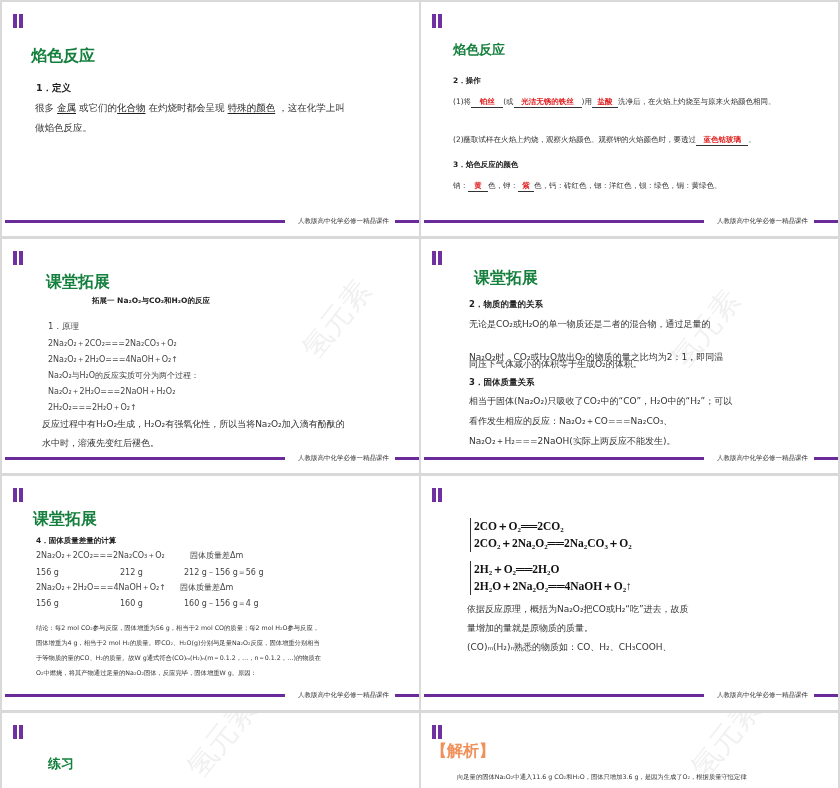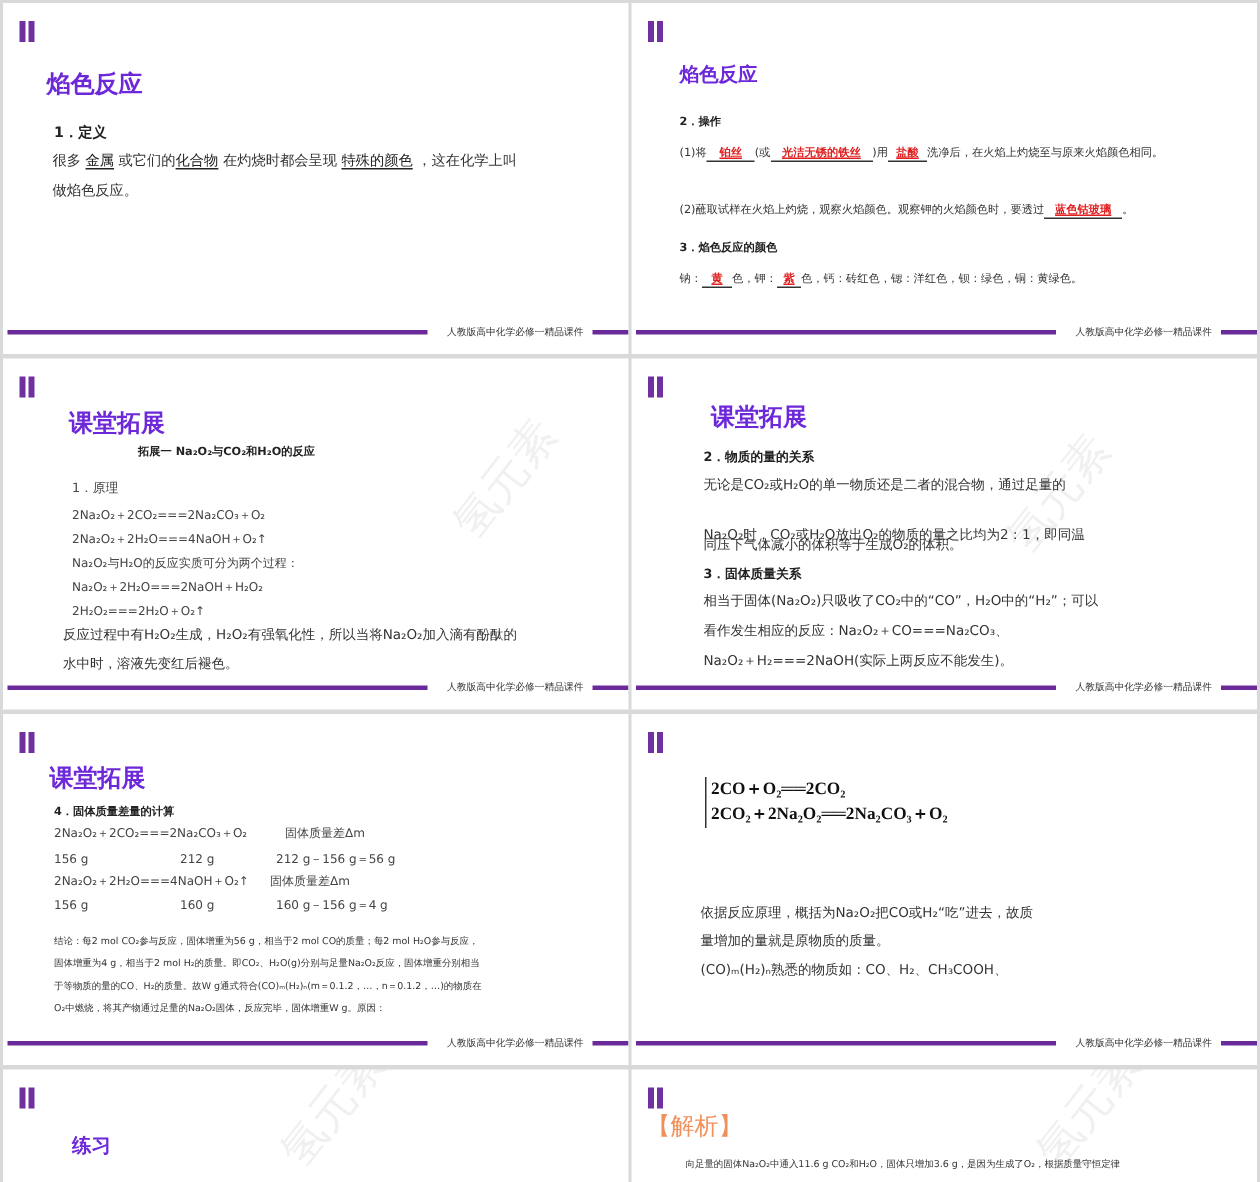--- a/index.html
+++ b/index.html
@@ -4,32 +4,32 @@
 <style>
   html,body{margin:0;padding:0;}
   body{width:840px;height:788px;background:#d9d9d9;position:relative;overflow:hidden;font-family:"DejaVu Sans","Liberation Sans",sans-serif;color:#222;}
   .slide{position:absolute;background:#fff;overflow:hidden;}
   .accent{position:absolute;left:11px;top:12px;width:10px;height:14px;display:flex;gap:2px;}
   .accent i{display:block;width:4px;height:14px;background:#7030a0;}
   .footer{position:absolute;left:0;right:0;bottom:10px;height:10px;}
   .footer .line-l{position:absolute;left:3px;top:4px;height:3px;background:#6a2a9a;width:280px;}
   .footer .line-r{position:absolute;right:0;top:4px;height:3px;background:#6a2a9a;width:24px;}
   .footer .label{position:absolute;right:30px;top:0;font-size:6.5px;color:#333;line-height:10px;}
-  .title{position:absolute;font-weight:bold;color:#6d28d9;}
+  .title{position:absolute;font-weight:bold;color:#15803d;}
   .t-big{font-size:16px;}
   .sub{position:absolute;font-weight:bold;font-size:9.5px;color:#222;}
   .p{position:absolute;font-size:9.5px;line-height:21px;color:#333;white-space:nowrap;}
   .p.small{font-size:7.5px;line-height:18px;}
   .p.tiny{font-size:6.3px;line-height:15px;}
   .p.eq{font-size:8px;line-height:16.5px;color:#444;}
   .u{text-decoration:underline;font-weight:normal;color:#222;text-underline-offset:2px;}
-  .blank{display:inline-block;border-bottom:1px solid #333;text-align:center;color:#e02020;font-weight:bold;line-height:11px;padding:0 3px;text-decoration:underline;}
+  .blank{display:inline-block;border-bottom:1px solid #333;text-align:center;color:#e02020;font-weight:bold;line-height:11px;padding:0 3px;}
   .watermark{position:absolute;font-size:30px;color:rgba(0,0,0,0.06);transform:rotate(-52deg);white-space:nowrap;pointer-events:none;}
   .brace{position:absolute;font-family:"Liberation Serif","DejaVu Serif",serif;font-weight:bold;font-size:11.5px;line-height:17px;color:#111;border-left:1px solid #333;padding-left:3px;}
-  .jiexi{position:absolute;font-size:16px;color:#f0905a;font-weight:normal;}
+  .jiexi{position:absolute;font-size:16px;color:#f0905a;font-weight:bold;}
 </style>
 </head>
 <body>
 
 <div class="slide" style="left:2px;top:2px;width:417px;height:234px;">
   <div class="accent">
       <i></i>
       <i></i>
     </div>
   <div class="title t-big" style="left:29px;top:44px;">焰色反应</div>
@@ -151,20 +151,24 @@
 
 <div class="slide" style="left:421px;top:476px;width:417px;height:234px;">
   <div class="accent">
       <i></i>
       <i></i>
     </div>
   <div class="brace" style="left:49px;top:42px;">
     <div>2CO＋O₂══2CO₂</div>
     <div>2CO₂＋2Na₂O₂══2Na₂CO₃＋O₂</div>
   </div>
+  <div class="brace" style="left:49px;top:85px;">
+    <div>2H₂＋O₂══2H₂O</div>
+    <div>2H₂O＋2Na₂O₂══4NaOH＋O₂↑</div>
+  </div>
   <div class="p" style="left:46px;top:124px;font-size:9px;line-height:19px;">依据反应原理，概括为Na₂O₂把CO或H₂“吃”进去，故质</div>
   <div class="p" style="left:46px;top:143px;font-size:9px;line-height:19px;">量增加的量就是原物质的质量。</div>
   <div class="p" style="left:46px;top:162px;font-size:9px;line-height:19px;">(CO)ₘ(H₂)ₙ熟悉的物质如：CO、H₂、CH₃COOH、</div>
   <div class="footer">
     <div class="line-l"></div>
     <div class="label">人教版高中化学必修一精品课件</div>
     <div class="line-r"></div>
   </div>
 </div>
 

